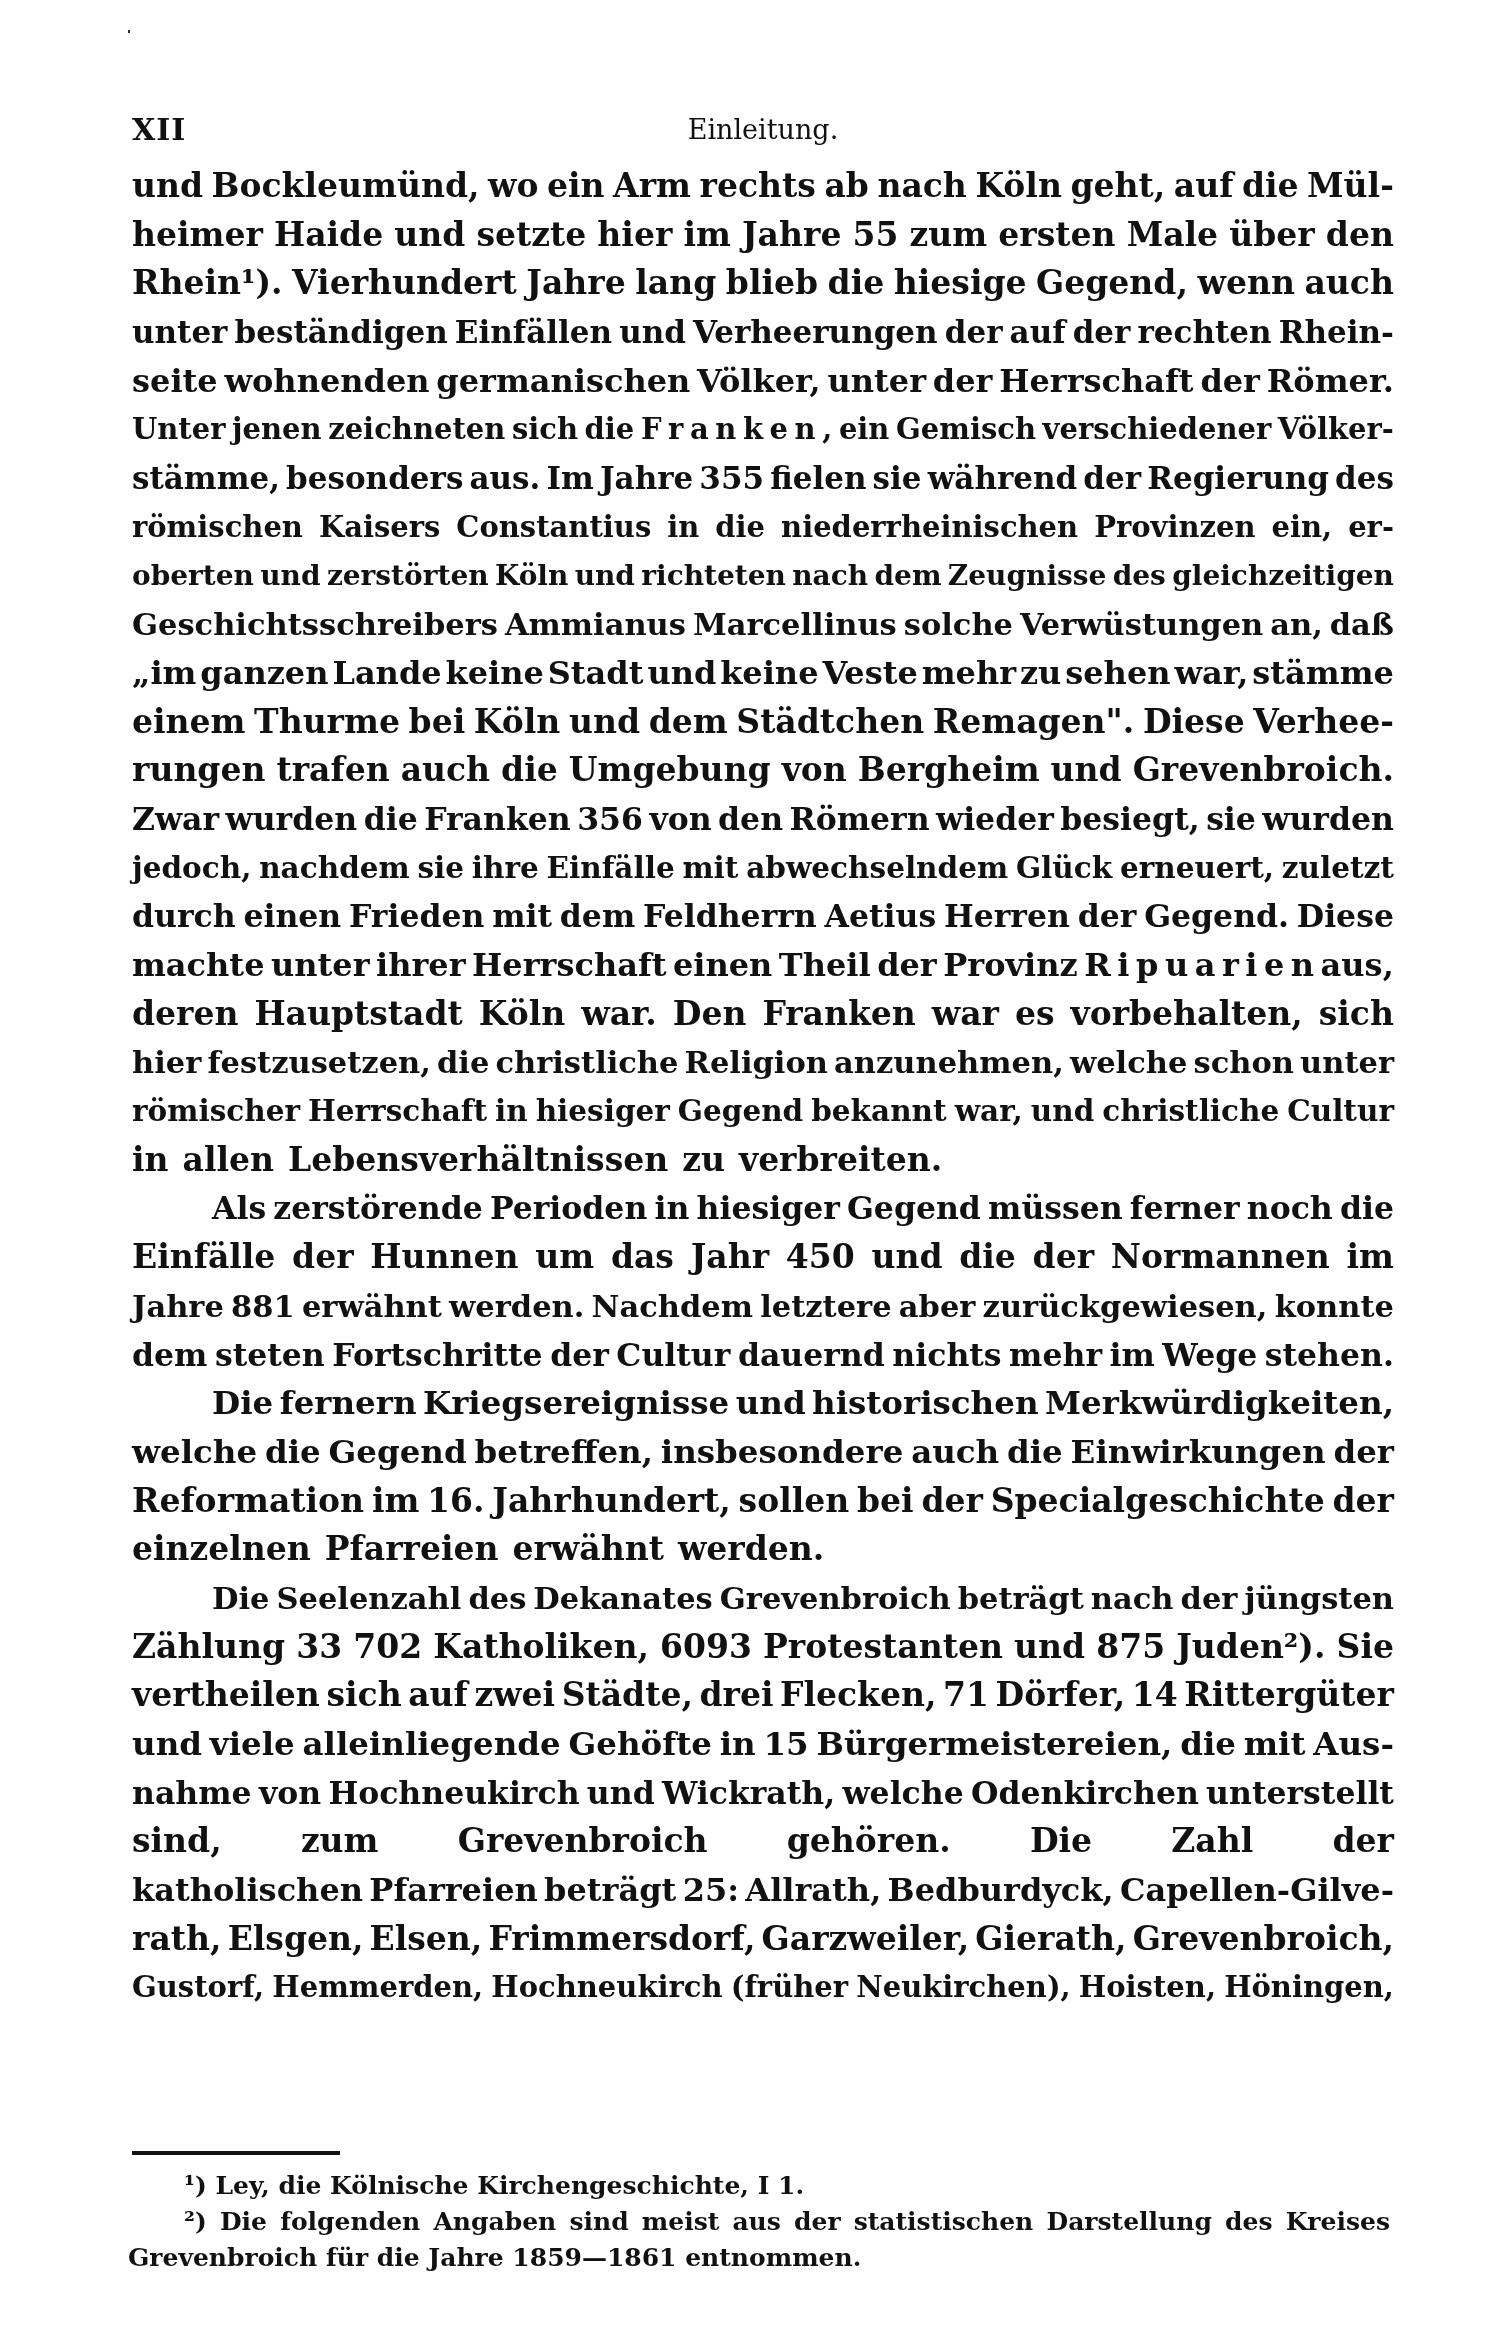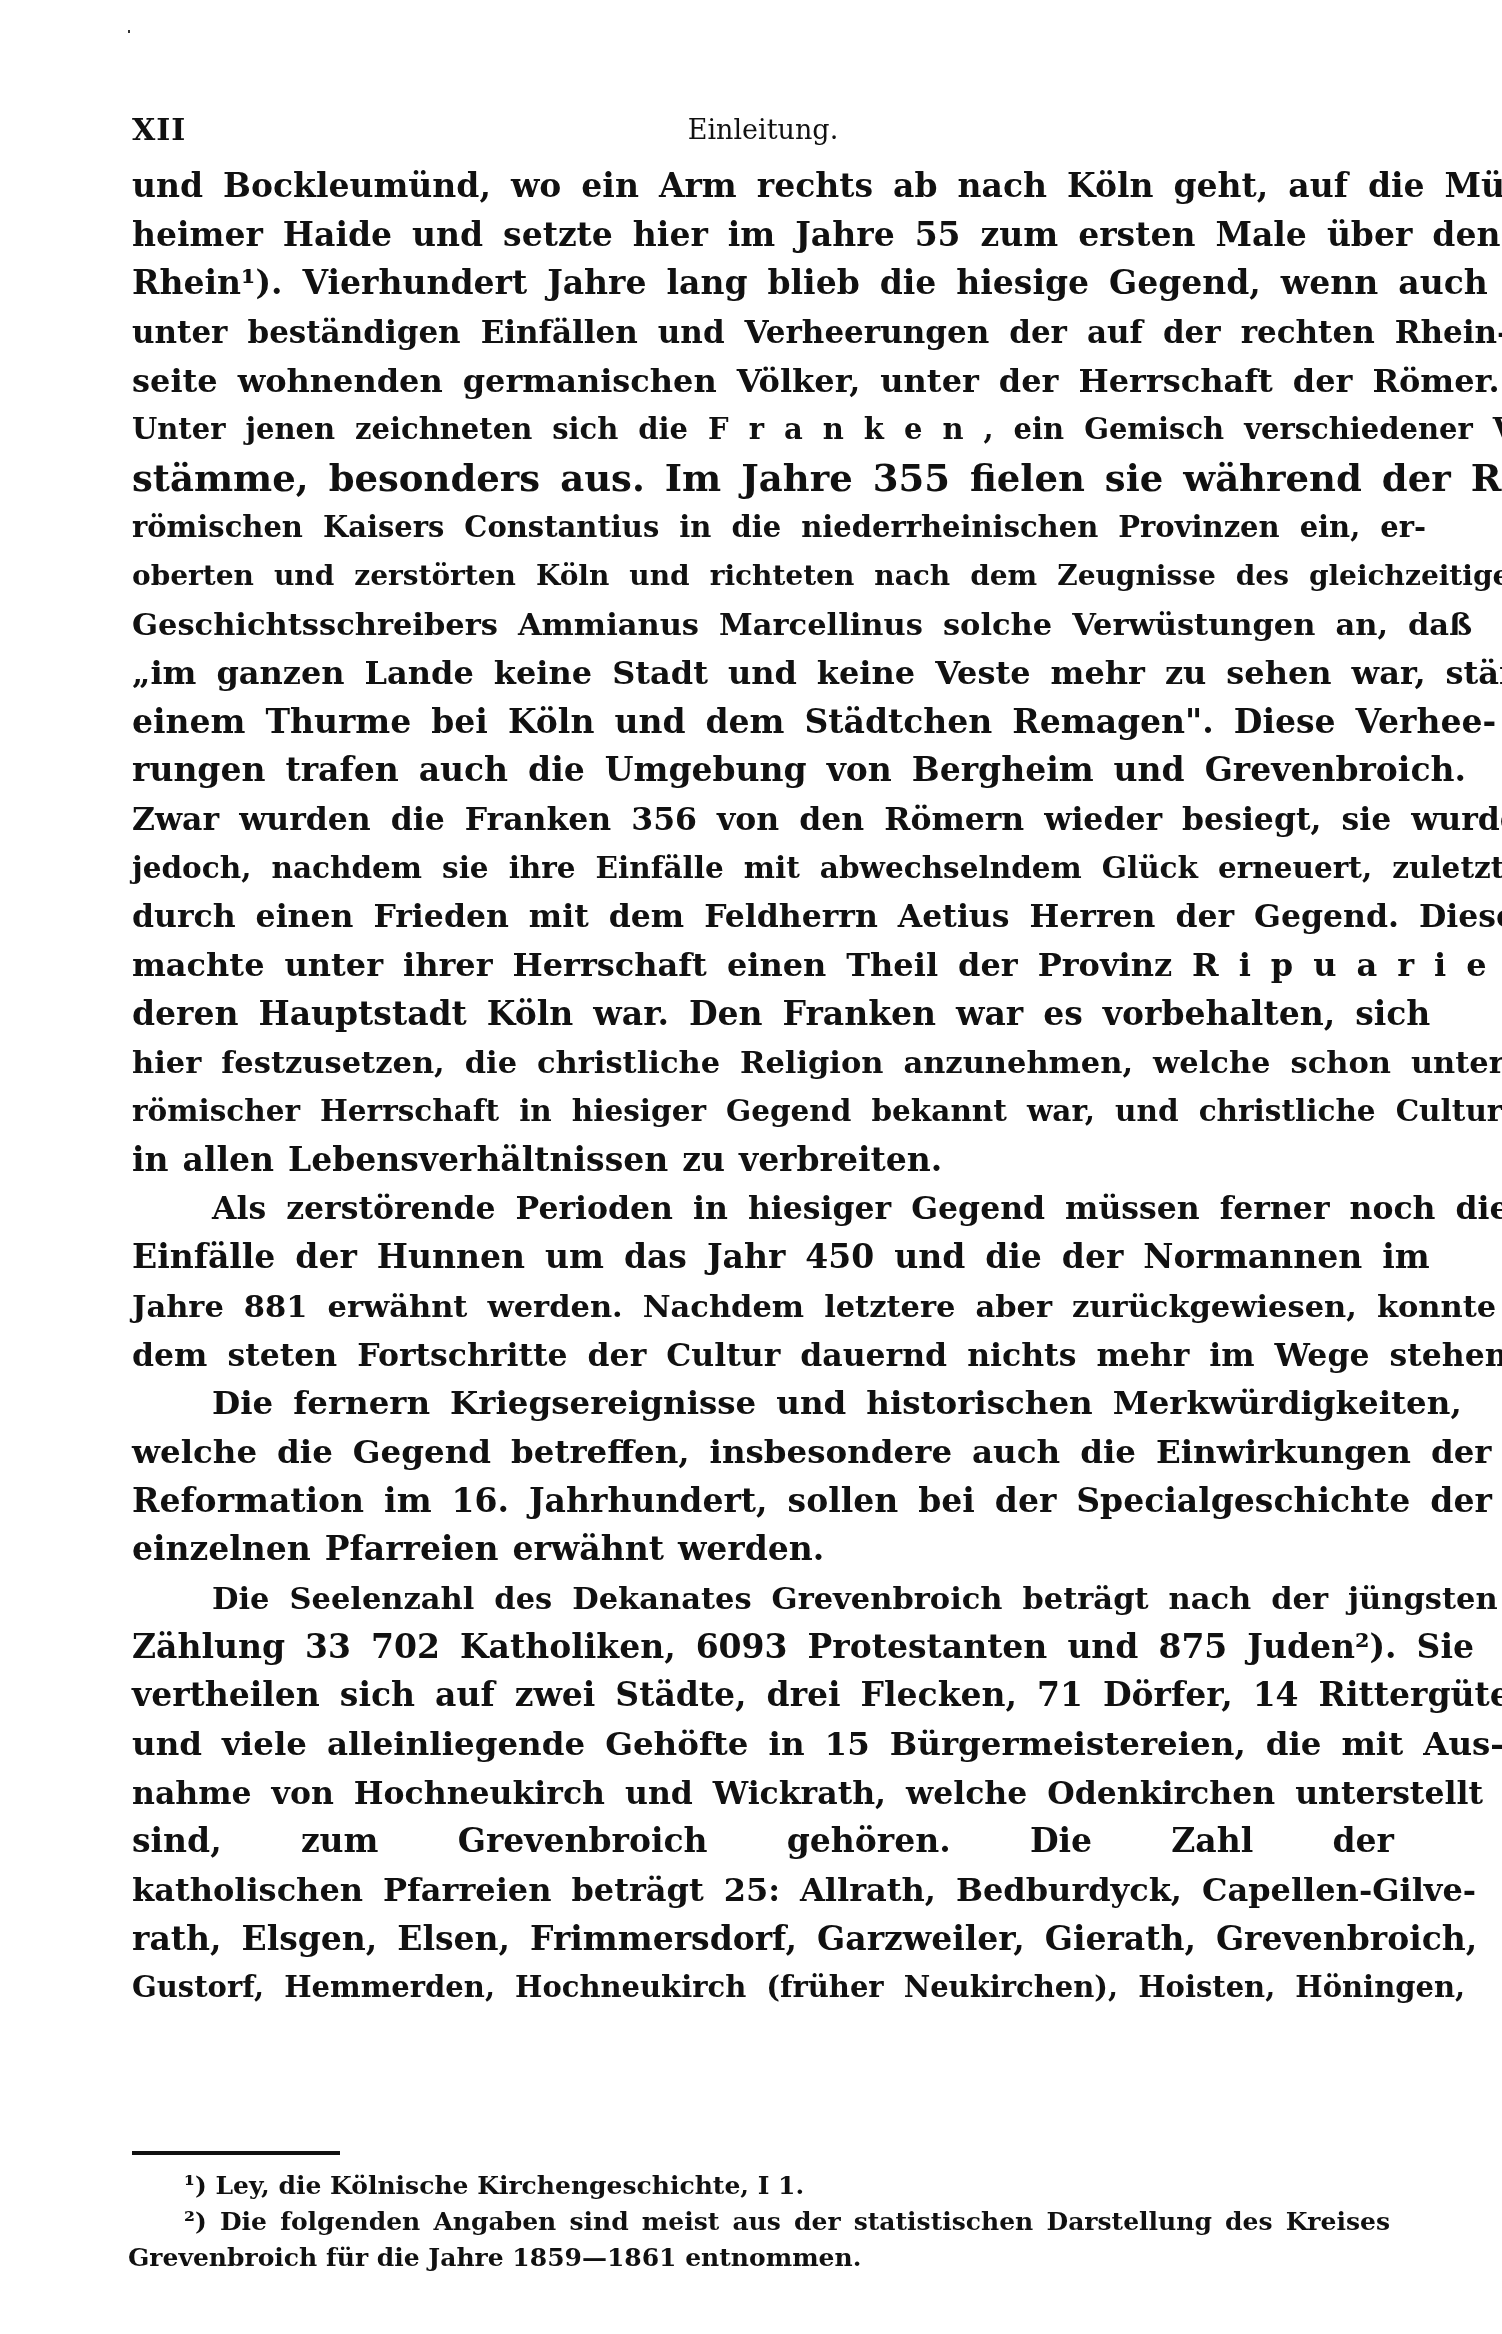--- a/index.html
+++ b/index.html
@@ -5,21 +5,21 @@
   html, body { margin:0; padding:0; background:#ffffff; }
   body { width:1502px; height:2334px; position:relative; overflow:hidden;
          font-family:"DejaVu Serif", "Liberation Serif", serif; color:#111; }
   .page { position:absolute; left:0; top:0; width:1502px; height:2060px; }
   .header { position:absolute; top:112px; left:132px; width:1262px; height:40px; }
   .pageno { position:absolute; left:0; top:0; font-size:30px; font-weight:bold; letter-spacing:1px; }
   .runhead { position:absolute; left:0; right:0; top:2px; text-align:center; font-size:27px; }
   .body { position:absolute; left:132px; top:162px; width:1262px; }
   .line { height:48.7px; line-height:48.7px; font-size:33px; font-weight:bold;
           text-align:justify; text-align-last:justify; white-space:nowrap; overflow:visible;
-          display:flex; justify-content:space-between;gap:20px; }
+          display:flex; justify-content:space-between; }
   .line.last { justify-content:flex-start; gap:14px; }
   .line.indent { padding-left:80px; }
   .line span.w { display:inline-block; }
   .rule { position:absolute; left:132px; top:2151px; width:208px; height:4px; background:#111; }
   .fn { position:absolute; left:128px; width:1262px; font-size:25px; font-weight:bold;
         height:36px; line-height:36px; white-space:nowrap; }
   .fn.indent { padding-left:56px; box-sizing:border-box; }
   .fn.just { display:flex; justify-content:space-between; }
   .speck { position:absolute; width:2px; height:3px; background:#333; }
 </style>
@@ -111,21 +111,21 @@
         <span class="w">n</span>
         <span class="w">k</span>
         <span class="w">e</span>
         <span class="w">n</span>
         <span class="w">,</span>
         <span class="w">ein</span>
         <span class="w">Gemisch</span>
         <span class="w">verschiedener</span>
         <span class="w">Völker-</span>
       </div>
-      <div class="line" style="font-size: 37px; align-items: center;">
+      <div class="line" style="font-size: 31px; align-items: center;">
         <span class="w">stämme,</span>
         <span class="w">besonders</span>
         <span class="w">aus.</span>
         <span class="w">Im</span>
         <span class="w">Jahre</span>
         <span class="w">355</span>
         <span class="w">fielen</span>
         <span class="w">sie</span>
         <span class="w">während</span>
         <span class="w">der</span>

